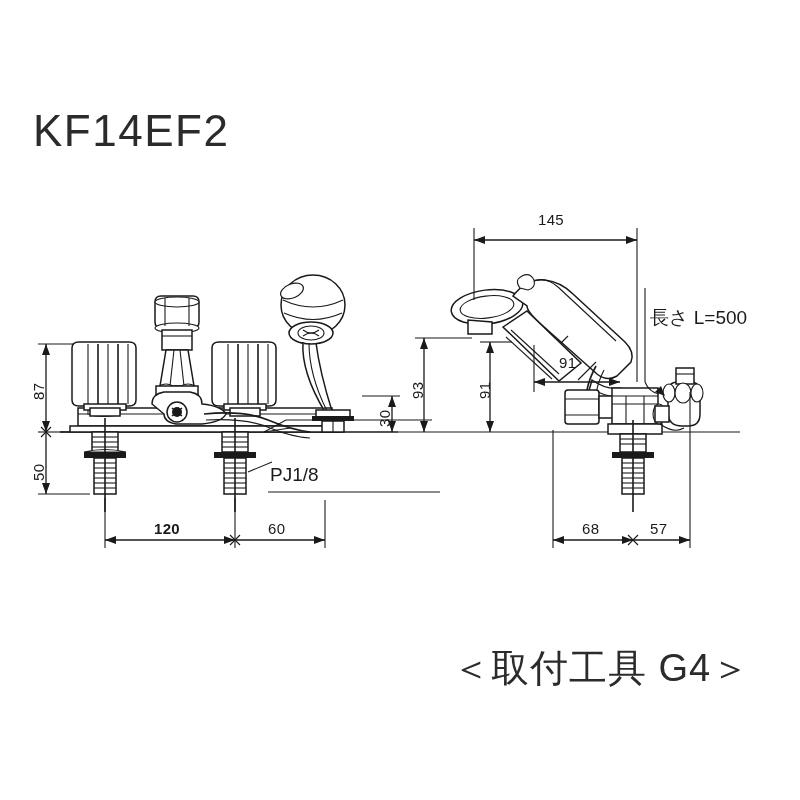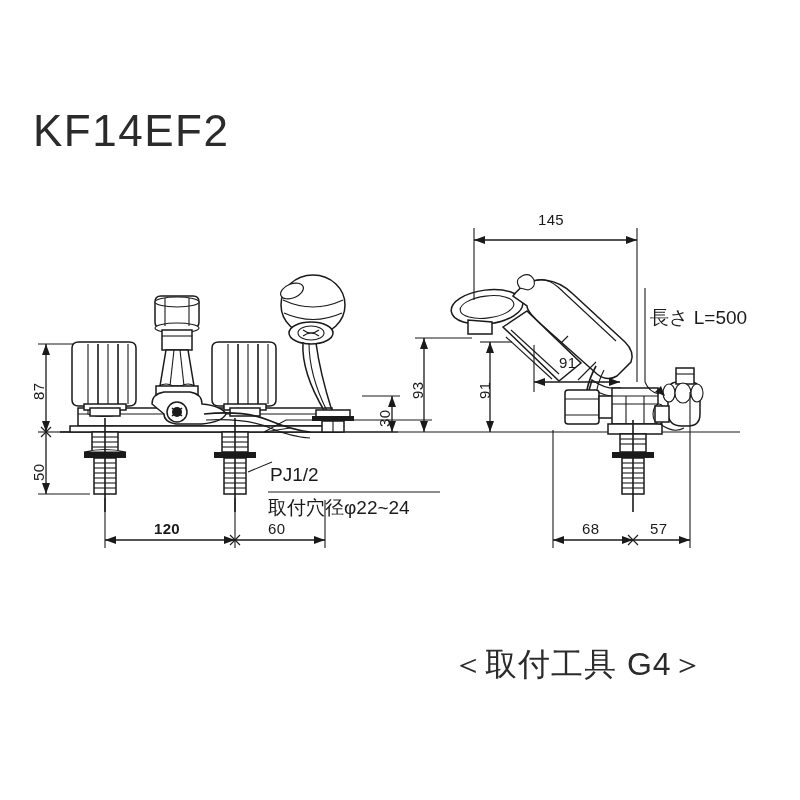--- a/index.html
+++ b/index.html
@@ -30,21 +30,21 @@
     font-size: 44px;
     letter-spacing: 1.5px;
     font-weight: 400;
     color: #2b2b2b;
     white-space: nowrap;
   }
   #footer-note {
     position: absolute;
     left: 452px;
     top: 643px;
-    font-size: 32px;
+    font-size: 38px;
     letter-spacing: 1px;
     color: #2b2b2b;
     white-space: nowrap;
   }
   .dim {
     position: absolute;
     font-size: 15px;
     color: #1a1a1a;
     white-space: nowrap;
     letter-spacing: 0.3px;
@@ -377,22 +377,21 @@
   <div class="dim vert" style="left:476px; top:399px;">91</div>
 
   <div class="dim" style="left:559px; top:354px;">91</div>
 
   <div class="dim vert" style="left:376px; top:427px;">30</div>
 
   <div class="dim" style="left:582px; top:520px;">68</div>
 
   <div class="dim" style="left:650px; top:520px;">57</div>
 
-  <div class="note" style="left:270px; top:464px;">PJ1/2</div>
-
-  <div class="note" style="left:268px; top:497px;">取付穴径φ22~24</div>
+  <div class="note" style="left:270px; top:464px;">PJ1/8</div>
+
 
 
   <div class="note" style="left:650px; top:307px;">長さ L=500</div>
 
   <div id="footer-note">＜取付工具 G4＞</div>
 
 </div>
 
 </body></html>

